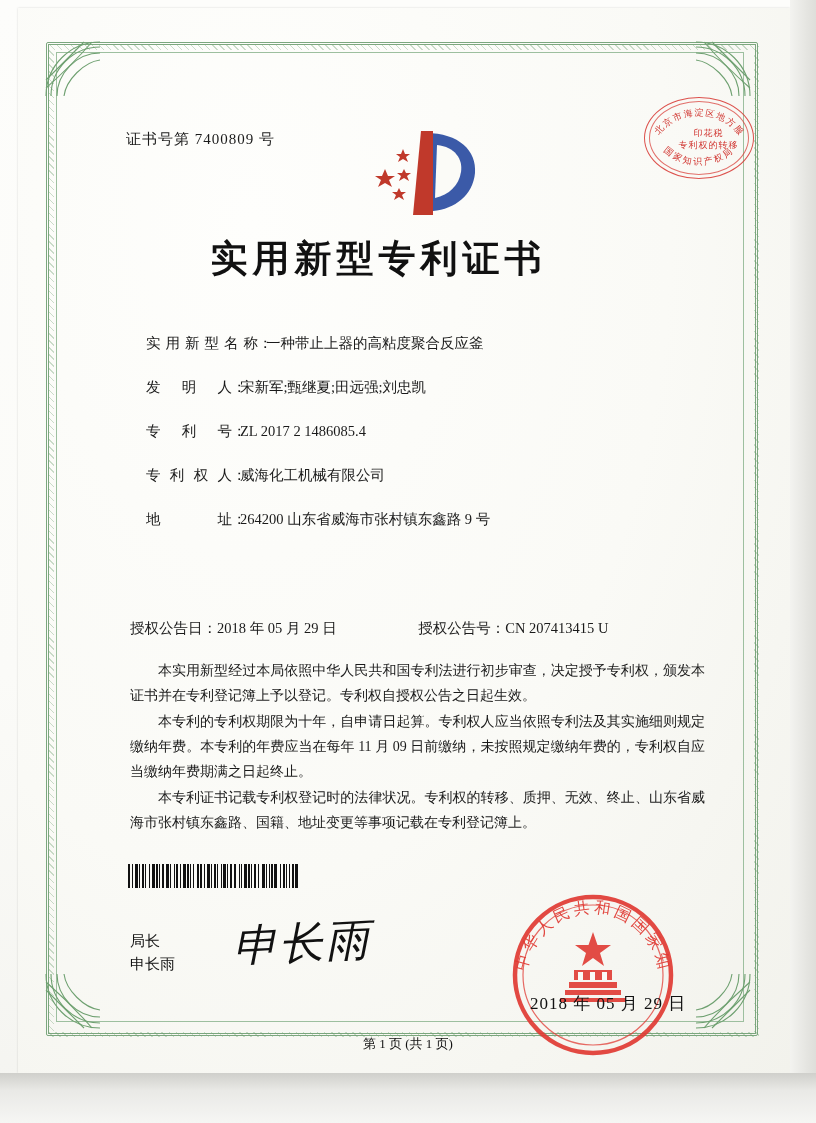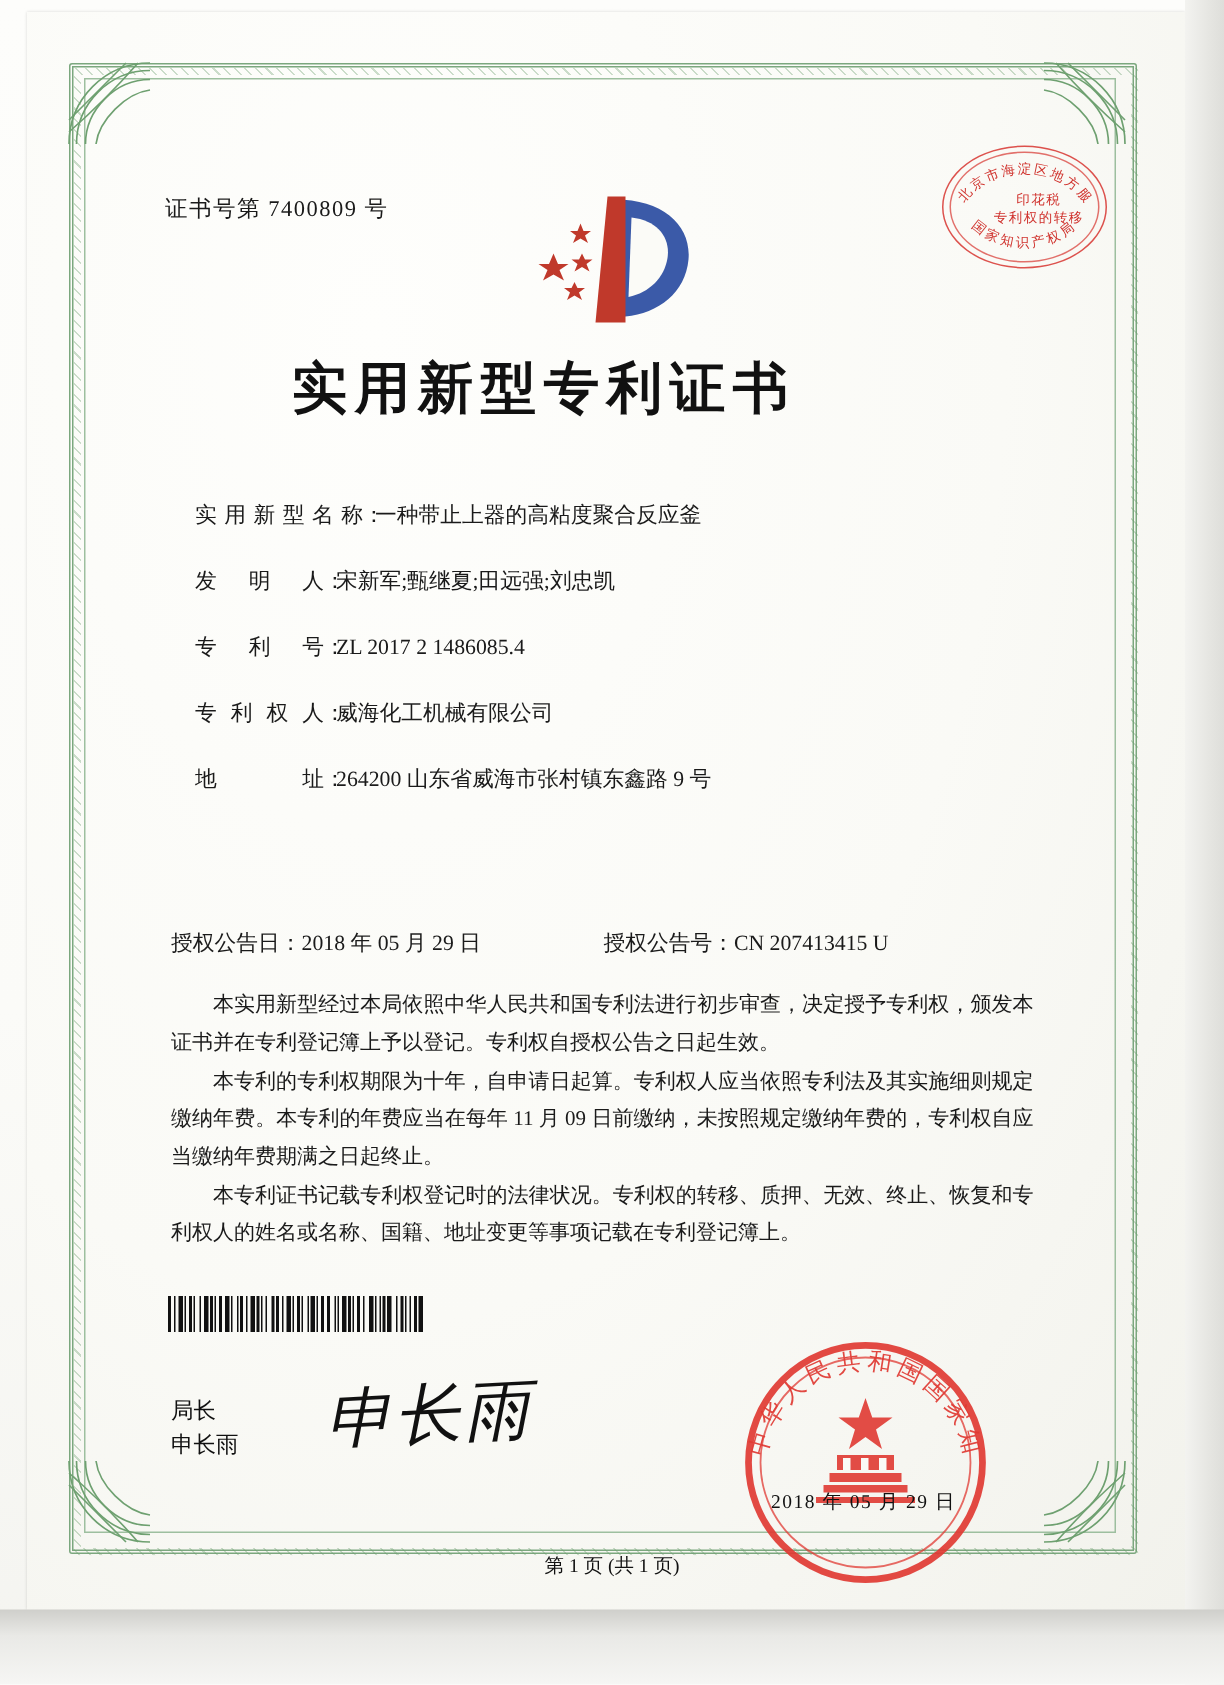--- a/index.html
+++ b/index.html
@@ -78,21 +78,21 @@
   }
   .corner svg { display: block; }
   .c-tl { left: 44px; top: 40px; }
   .c-tr { left: 694px; top: 40px; transform: scaleX(-1); }
   .c-bl { left: 44px; top: 972px; transform: scaleY(-1); }
   .c-br { left: 694px; top: 972px; transform: scale(-1,-1); }
 
   
   .content {
     position: absolute;
-    left: 52px; top: 52px;
+    left: 68px; top: 52px;
     width: 621px; height: 968px;
   }
 
   .cert-no {
     position: absolute;
     left: 58px; top: 78px;
     font-size: 15px;
     color: #1a1a1a;
     letter-spacing: 1px;
     font-family: "Liberation Serif", "DejaVu Serif", serif;
@@ -220,21 +220,21 @@
 
   
   .seal-main {
     position: absolute;
     left: 440px; top: 838px;
     width: 170px; height: 170px;
   }
   .seal-date {
     position: absolute;
     left: 462px; top: 940px;
-    font-size: 13px;
+    font-size: 17px;
     color: #111;
     letter-spacing: 1px;
   }
 
   .footer {
     position: absolute;
     left: 0; right: 0; top: 1035px;
     text-align: center;
     font-size: 13px;
     color: #111;
@@ -364,21 +364,21 @@
     </div>
 
     <div class="grant-row">
       <span class="left">授权公告日：2018 年 05 月 29 日</span>
       <span class="right">授权公告号：CN 207413415 U</span>
     </div>
 
     <div class="body-text">
       <p>本实用新型经过本局依照中华人民共和国专利法进行初步审查，决定授予专利权，颁发本证书并在专利登记簿上予以登记。专利权自授权公告之日起生效。</p>
       <p>本专利的专利权期限为十年，自申请日起算。专利权人应当依照专利法及其实施细则规定缴纳年费。本专利的年费应当在每年 11 月 09 日前缴纳，未按照规定缴纳年费的，专利权自应当缴纳年费期满之日起终止。</p>
-      <p>本专利证书记载专利权登记时的法律状况。专利权的转移、质押、无效、终止、恢复和专利权人的姓名或名称、国籍、地址变更等事项记载在专利登记簿上。</p>
+      <p>本专利证书记载专利权登记时的法律状况。专利权的转移、质押、无效、终止、山东省威海市张村镇东鑫路、国籍、地址变更等事项记载在专利登记簿上。</p>
     </div>
 
     <div class="barcode" id="barcode">
         <i style="left: 0px; width: 2px;"></i>
         <i style="left: 4px; width: 1px;"></i>
         <i style="left: 7px; width: 3px;"></i>
         <i style="left: 11px; width: 1px;"></i>
         <i style="left: 14px; width: 2px;"></i>
         <i style="left: 17px; width: 1px;"></i>
         <i style="left: 21px; width: 1px;"></i>

